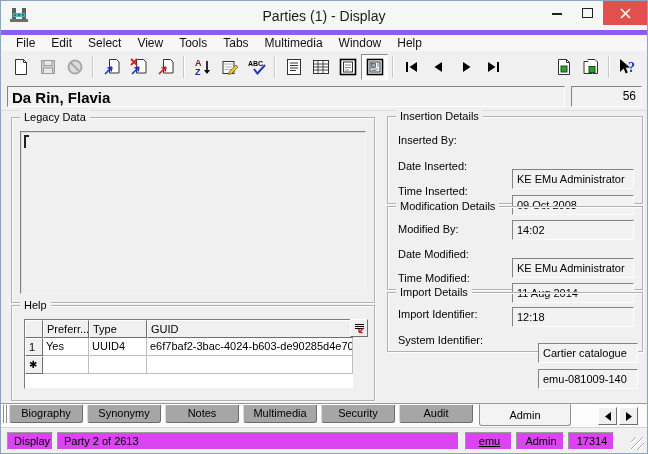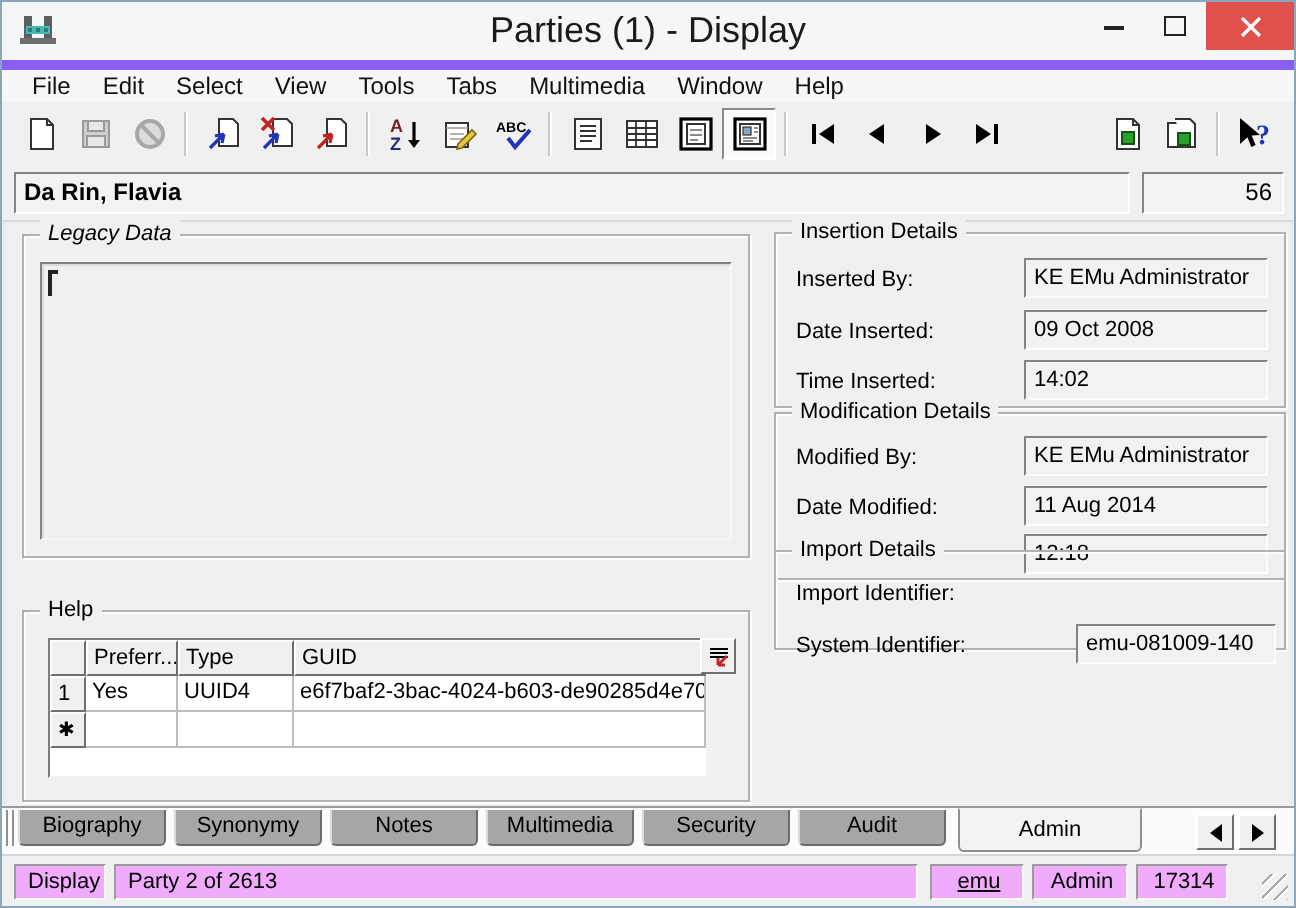--- a/index.html
+++ b/index.html
@@ -4,21 +4,21 @@
 <style>
   * { margin:0; padding:0; box-sizing:border-box; }
   html,body { width:648px; height:454px; font-family:"Liberation Sans", sans-serif; background:#fff; }
   .window { position:relative; width:648px; height:454px; background:#f0f0f0;
             border:1px solid #89a6c0; overflow:hidden; }
 
   
   .titlebar { position:absolute; top:0; left:0; right:0; height:29px; background:#f5f6f6;
               display:flex; align-items:center; }
   .app-icon { width:22px; height:20px; margin-left:7px; }
-  .title { position:absolute; left:0; right:0; text-align:center; font-size:18px; color:#1a1a1a; pointer-events:none; }
+  .title { position:absolute; left:0; right:0; text-align:center; font-size:14px; color:#1a1a1a; pointer-events:none; }
   .winctl { position:absolute; top:0; right:0; display:flex; height:24px; }
   .winbtn { width:31px; height:24px; display:flex; align-items:center; justify-content:center; }
   .winbtn svg { display:block; }
   .closebtn { width:44px; height:24px; background:#e0504c; display:flex; align-items:center; justify-content:center;
               color:#fff; font-size:13px; }
 
   
   .menubar { position:absolute; top:29px; left:0; right:0; height:21px; background:#f7f7f7;
              border-top:5px solid #8b5cf6; display:flex; align-items:center; padding-left:7px; }
   .menu-item { font-size:12px; color:#111; padding:2px 8px; }
@@ -28,21 +28,21 @@
              display:flex; align-items:center; padding:0 6px; }
   .tbtn { width:27px; height:26px; display:flex; align-items:center; justify-content:center; }
   .tbtn.active { background:#fbfbfb; border:1px solid; border-color:#8a8a8a #fff #fff #8a8a8a; }
   .tsep { width:2px; height:22px; margin:0 4px; border-left:1px solid #c9c9c9; border-right:1px solid #fff; }
   .tspacer { flex:1; }
 
   
   .recordbar { position:absolute; top:82px; left:0; right:0; height:28px; background:#f0f0f0;
                border-bottom:1px solid #dcdcdc; }
   .sunken { border:1px solid; border-color:#838383 #fdfdfd #fdfdfd #838383; background:#f2f2f2; }
-  .rec-name { position:absolute; left:6px; top:3px; width:558px; height:21px; font-size:12px; font-weight:bold;
+  .rec-name { position:absolute; left:6px; top:3px; width:558px; height:21px; font-size:15px; font-weight:bold;
               color:#000; padding:2px 0 0 4px; overflow:hidden; white-space:nowrap; }
   .rec-count { position:absolute; left:570px; top:3px; width:71px; height:21px; font-size:12px;
                color:#000; padding:2px 5px 0 0; text-align:right; }
 
   
   .client { position:absolute; top:110px; left:0; right:0; height:292px; background:#f0f0f0;
             border-left:2px solid #ececec; border-right:2px solid #ececec; }
   .groupbox { position:absolute; border:1px solid #b1b1b1; box-shadow:1px 1px 0 #fdfdfd, inset 1px 1px 0 #fdfdfd; }
   .grouplabel { position:absolute; top:-8px; left:8px; background:#f0f0f0; padding:0 4px;
                 font-size:11px; color:#000; line-height:14px; }
@@ -62,41 +62,41 @@
   .gt-head { background:#f0f0f0; border-top:1px solid #fff; border-left:1px solid #fff;
              border-right:1px solid #6f6f6f; border-bottom:1px solid #6f6f6f; }
   .w-num { width:18px; flex:none; } .w-pref { width:46px; flex:none; } .w-type { width:58px; flex:none; }
   .w-guid { flex:1; }
   .grid-btn { position:absolute; right:6px; top:13px; width:18px; height:18px; background:#f0f0f0;
               border:1px solid; border-color:#fff #6f6f6f #6f6f6f #fff; display:flex; align-items:center; justify-content:center; }
 
   
   .fld-label { position:absolute; left:10px; font-size:11px; color:#000; }
   .fld-box { position:absolute; height:20px; font-size:11px; color:#000; padding:3px 0 0 4px;
-             overflow:hidden; white-space:nowrap; }
+             overflow:hidden; white-space:nowrap;margin-top:40px; }
 
   
   .tabstrip { position:absolute; top:402px; left:0; right:0; height:24px; background:#fcfcfc;
               border-top:1px solid #9a9a9a;padding-left:48px; }
   .tab { position:absolute; top:1px; height:18px; background:#a6a6a6; text-align:center;
          font-size:11px; color:#000; padding-top:2px; border:1px solid;
          border-color:#d9d9d9 #6c6c6c #6c6c6c #d9d9d9; border-top:none; border-radius:0 0 3px 3px; }
   .tab.active { top:0; height:22px; background:#f3f3f3; border:1px solid #8f8f8f; border-top:1px solid #f3f3f3;
                 padding-top:4px; border-radius:0 0 3px 3px; }
   .tab-edge { position:absolute; left:2px; top:1px; width:4px; height:18px;
               border-left:1px solid #8f8f8f; border-right:1px solid #8f8f8f; }
   .tab-scroll { position:absolute; top:3px; width:19px; height:18px; background:#f0f0f0;
                 border:1px solid; border-color:#fff #6f6f6f #6f6f6f #fff;
                 display:flex; align-items:center; justify-content:center; }
 
   
   .statusbar { position:absolute; top:426px; left:0; right:0; height:26px; background:#f0f0f0;
                border-top:1px solid #d6d6d6; }
   .sb-seg { position:absolute; top:4px; height:18px; border:1px solid;
-            border-color:#9b9b9b #fafafa #fafafa #9b9b9b; background:#f0abfc;
+            border-color:#9b9b9b #fafafa #fafafa #9b9b9b; background:#d946ef;
             font-size:11px; color:#000; padding:2px 4px 0 6px; overflow:hidden; white-space:nowrap; }
   .grip { position:absolute; right:3px; bottom:3px; width:13px; height:13px;
           background:repeating-linear-gradient(135deg, transparent 0 3px, #aaa 3px 4px, #fff 4px 5px); }
 </style>
 </head>
 <body>
 
 <div class="window">
 
   <div class="titlebar">
@@ -278,21 +278,21 @@
     </div>
   </div>
 
   <div class="recordbar">
     <div class="rec-name sunken">Da Rin, Flavia</div>
     <div class="rec-count sunken">56</div>
   </div>
 
   <div class="client">
 
-    <div class="groupbox" style="left:8px; top:6px; width:364px; height:162px;font-style:italic;">
+    <div class="groupbox" style="left:8px; top:6px; width:364px; height:186px;">
       <span class="grouplabel">Legacy Data</span>
       <div class="legacy-area">
         <div class="caret"></div>
       </div>
     </div>
 
     <div class="groupbox" style="left:8px; top:194px; width:364px; height:96px;">
       <span class="grouplabel">Help</span>
       <div class="guid-table">
         <div class="gt-row">
@@ -335,23 +335,24 @@
     <div class="groupbox" style="left:384px; top:95px; width:256px; height:84px;">
       <span class="grouplabel">Modification Details</span>
       <span class="fld-label" style="top:16px;">Modified By:</span>
       <div class="fld-box sunken" style="left:124px; top:11px; width:122px;">KE EMu Administrator</div>
       <span class="fld-label" style="top:41px;">Date Modified:</span>
       <div class="fld-box sunken" style="left:124px; top:36px; width:122px;">11 Aug 2014</div>
       <span class="fld-label" style="top:65px;">Time Modified:</span>
       <div class="fld-box sunken" style="left:124px; top:60px; width:122px;">12:18</div>
     </div>
 
-    <div class="groupbox" style="left:384px; top:164px; width:256px; height:50px;padding-left:47px;">
+    <div class="groupbox" style="left:384px; top:181px; width:256px; height:60px;padding-left:47px;">
       <span class="grouplabel">Import Details</span>
       <span class="fld-label" style="top:15px;">Import Identifier:</span>
+      <div class="fld-box sunken" style="left:150px; top:10px; width:100px;">Cartier catalogue</div>
       <span class="fld-label" style="top:41px;">System Identifier:</span>
       <div class="fld-box sunken" style="left:150px; top:36px; width:100px;">emu-081009-140</div>
     </div>
   </div>
 
   <div class="tabstrip">
     <div class="tab-edge"></div>
     <div class="tab" style="left:8px; width:74px;">Biography</div>
     <div class="tab" style="left:86px; width:74px;">Synonymy</div>
     <div class="tab" style="left:164px; width:74px;">Notes</div>

